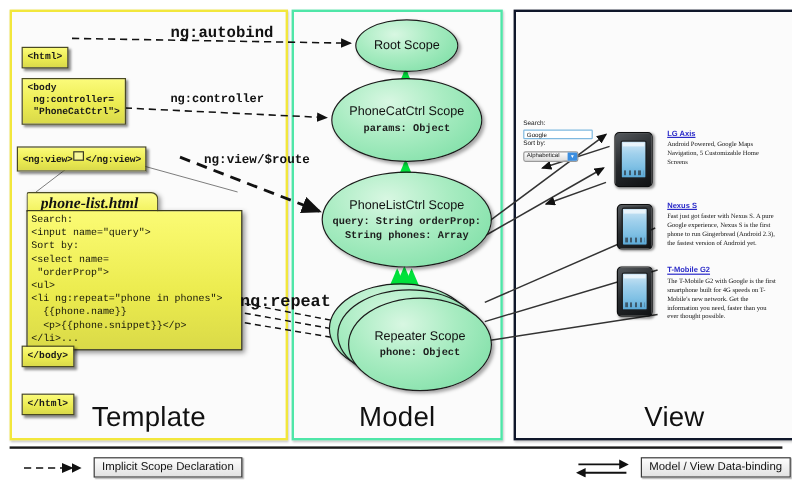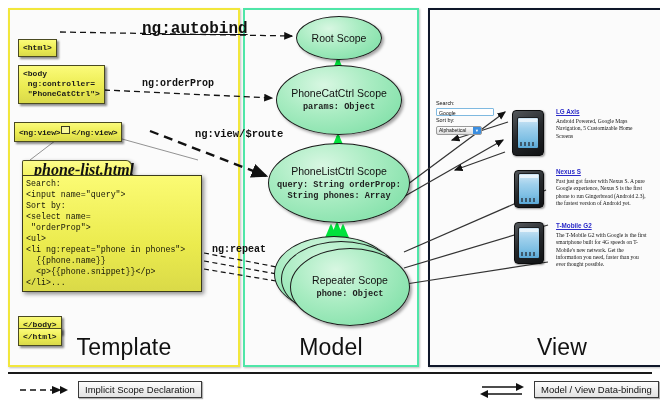--- a/index.html
+++ b/index.html
@@ -26,38 +26,38 @@
     background:linear-gradient(180deg,#fbfb7a 0%,#ecec52 55%,#d9d94a 100%);
     border:1px solid #4a4a22;
     box-shadow:2px 2px 2px rgba(0,0,0,.45);
     font-family:"Liberation Mono",monospace;
     font-weight:bold;font-size:8px;color:#1a1a1a;
     padding:3px 4px;line-height:1.28;white-space:pre;
   }
   #tag-html {left:18px; top:39px; }
   #tag-body {left:18px; top:65px; }
   #tag-ngview{left:14px;top:122px;letter-spacing:-.2px;}
-  #tag-bodyclose{left:18px;top:316px;}
+  #tag-bodyclose{left:18px;top:288px;}
   #tag-htmlclose{left:18px;top:328px;}
   .boxglyph{display:inline-block;width:7px;height:6px;border:1px solid #3a3a20;
     background:#f7f79a;vertical-align:1px;margin:0 1px;}
 
   
   #file-card{
     position:absolute;left:22px;top:160px;width:180px;height:132px;
     filter:drop-shadow(2px 2px 2px rgba(0,0,0,.45));
   }
   #file-tab{
     position:absolute;left:0;top:0;width:108px;height:16px;
     background:linear-gradient(180deg,#fdfd8c 0%,#f2f25c 100%);
     border:1px solid #4a4a22;border-bottom:none;border-radius:2px 6px 0 0;
   }
   #file-name{
     position:absolute;left:12px;top:1px;font-family:"Liberation Serif",serif;
-    font-style:italic;font-weight:bold;font-size:16px;color:#111;white-space:nowrap;
+    font-style:italic;font-weight:bold;font-size:13px;color:#111;white-space:nowrap;
   }
   #file-body{
     position:absolute;left:0;top:15px;width:178px;height:115px;
     background:linear-gradient(180deg,#fbfb74 0%,#ebeb4e 60%,#dada48 100%);
     border:1px solid #3c3c1e;
   }
   #code{
     position:absolute;left:3px;top:2px;
     font-family:"Liberation Mono",monospace;font-size:8.3px;line-height:1.33;
     color:#15150a;white-space:pre;
@@ -121,24 +121,24 @@
     display:block;line-height:1.3;}
   .entry p{margin:2px 0 0 0;font-size:5.5px;color:#111;line-height:1.33;
     font-family:"Liberation Serif",serif;}
   #entry-0{left:556px;top:108px;}
   #entry-1{left:556px;top:168px;}
   #entry-2{left:556px;top:222px;}
 
   
   .clabel{position:absolute;font-family:"Liberation Mono",monospace;
     font-weight:bold;color:#111;white-space:nowrap;}
-  #lbl-autobind  {left:142px;top:20px; font-size:16px;text-decoration:underline;}
+  #lbl-autobind  {left:142px;top:20px; font-size:13px;}
   #lbl-controller{left:142px;top:78px; font-size:10px;}
-  #lbl-route     {left:170px;top:128px;font-size:10.5px;margin-left:25px;}
-  #lbl-repeat    {left:212px;top:244px;font-size:10px;}
+  #lbl-route     {left:170px;top:128px;font-size:10.5px;}
+  #lbl-repeat    {left:200px;top:244px;font-size:14px;}
 
   
   #legend{position:absolute;left:0;top:372px;width:660px;height:24px;}
   #legend-rule{position:absolute;left:8px;top:0;width:644px;height:2px;background:#1a1a1a;}
   .lg-item{position:absolute;top:9px;display:flex;align-items:center;}
   .lg-box{
     border:1px solid #3a3a3a;background:linear-gradient(180deg,#fdfdfd,#e2e2e2);
     box-shadow:1px 1px 1px rgba(0,0,0,.3);
     font-size:9.5px;color:#111;padding:2px 6px;white-space:nowrap;
   }
@@ -304,21 +304,21 @@
   <div class="entry" id="entry-1">
     <a>Nexus S</a>
     <p>Fast just got faster with Nexus S. A pure Google experience, Nexus S is the first phone to run Gingerbread (Android 2.3), the fastest version of Android yet.</p>
   </div>
   <div class="entry" id="entry-2">
     <a>T-Mobile G2</a>
     <p>The T-Mobile G2 with Google is the first smartphone built for 4G speeds on T-Mobile's new network. Get the information you need, faster than you ever thought possible.</p>
   </div>
 
   <div class="clabel" id="lbl-autobind">ng:autobind</div>
-  <div class="clabel" id="lbl-controller">ng:orderProp</div>
+  <div class="clabel" id="lbl-controller">ng:controller</div>
   <div class="clabel" id="lbl-route">ng:view/$route</div>
   <div class="clabel" id="lbl-repeat">ng:repeat</div>
 
   <div id="legend">
     <div id="legend-rule"></div>
 
     <div class="lg-item" id="lg-implicit">
       <svg width="52" height="12">
         <path d="M2,6 L42,6" stroke="#111" stroke-width="1.4" stroke-dasharray="6,4" fill="none" marker-end="url(#ah-black)"></path>
         <path d="M42,2 L50,6 L42,10 z" fill="#111"></path>

